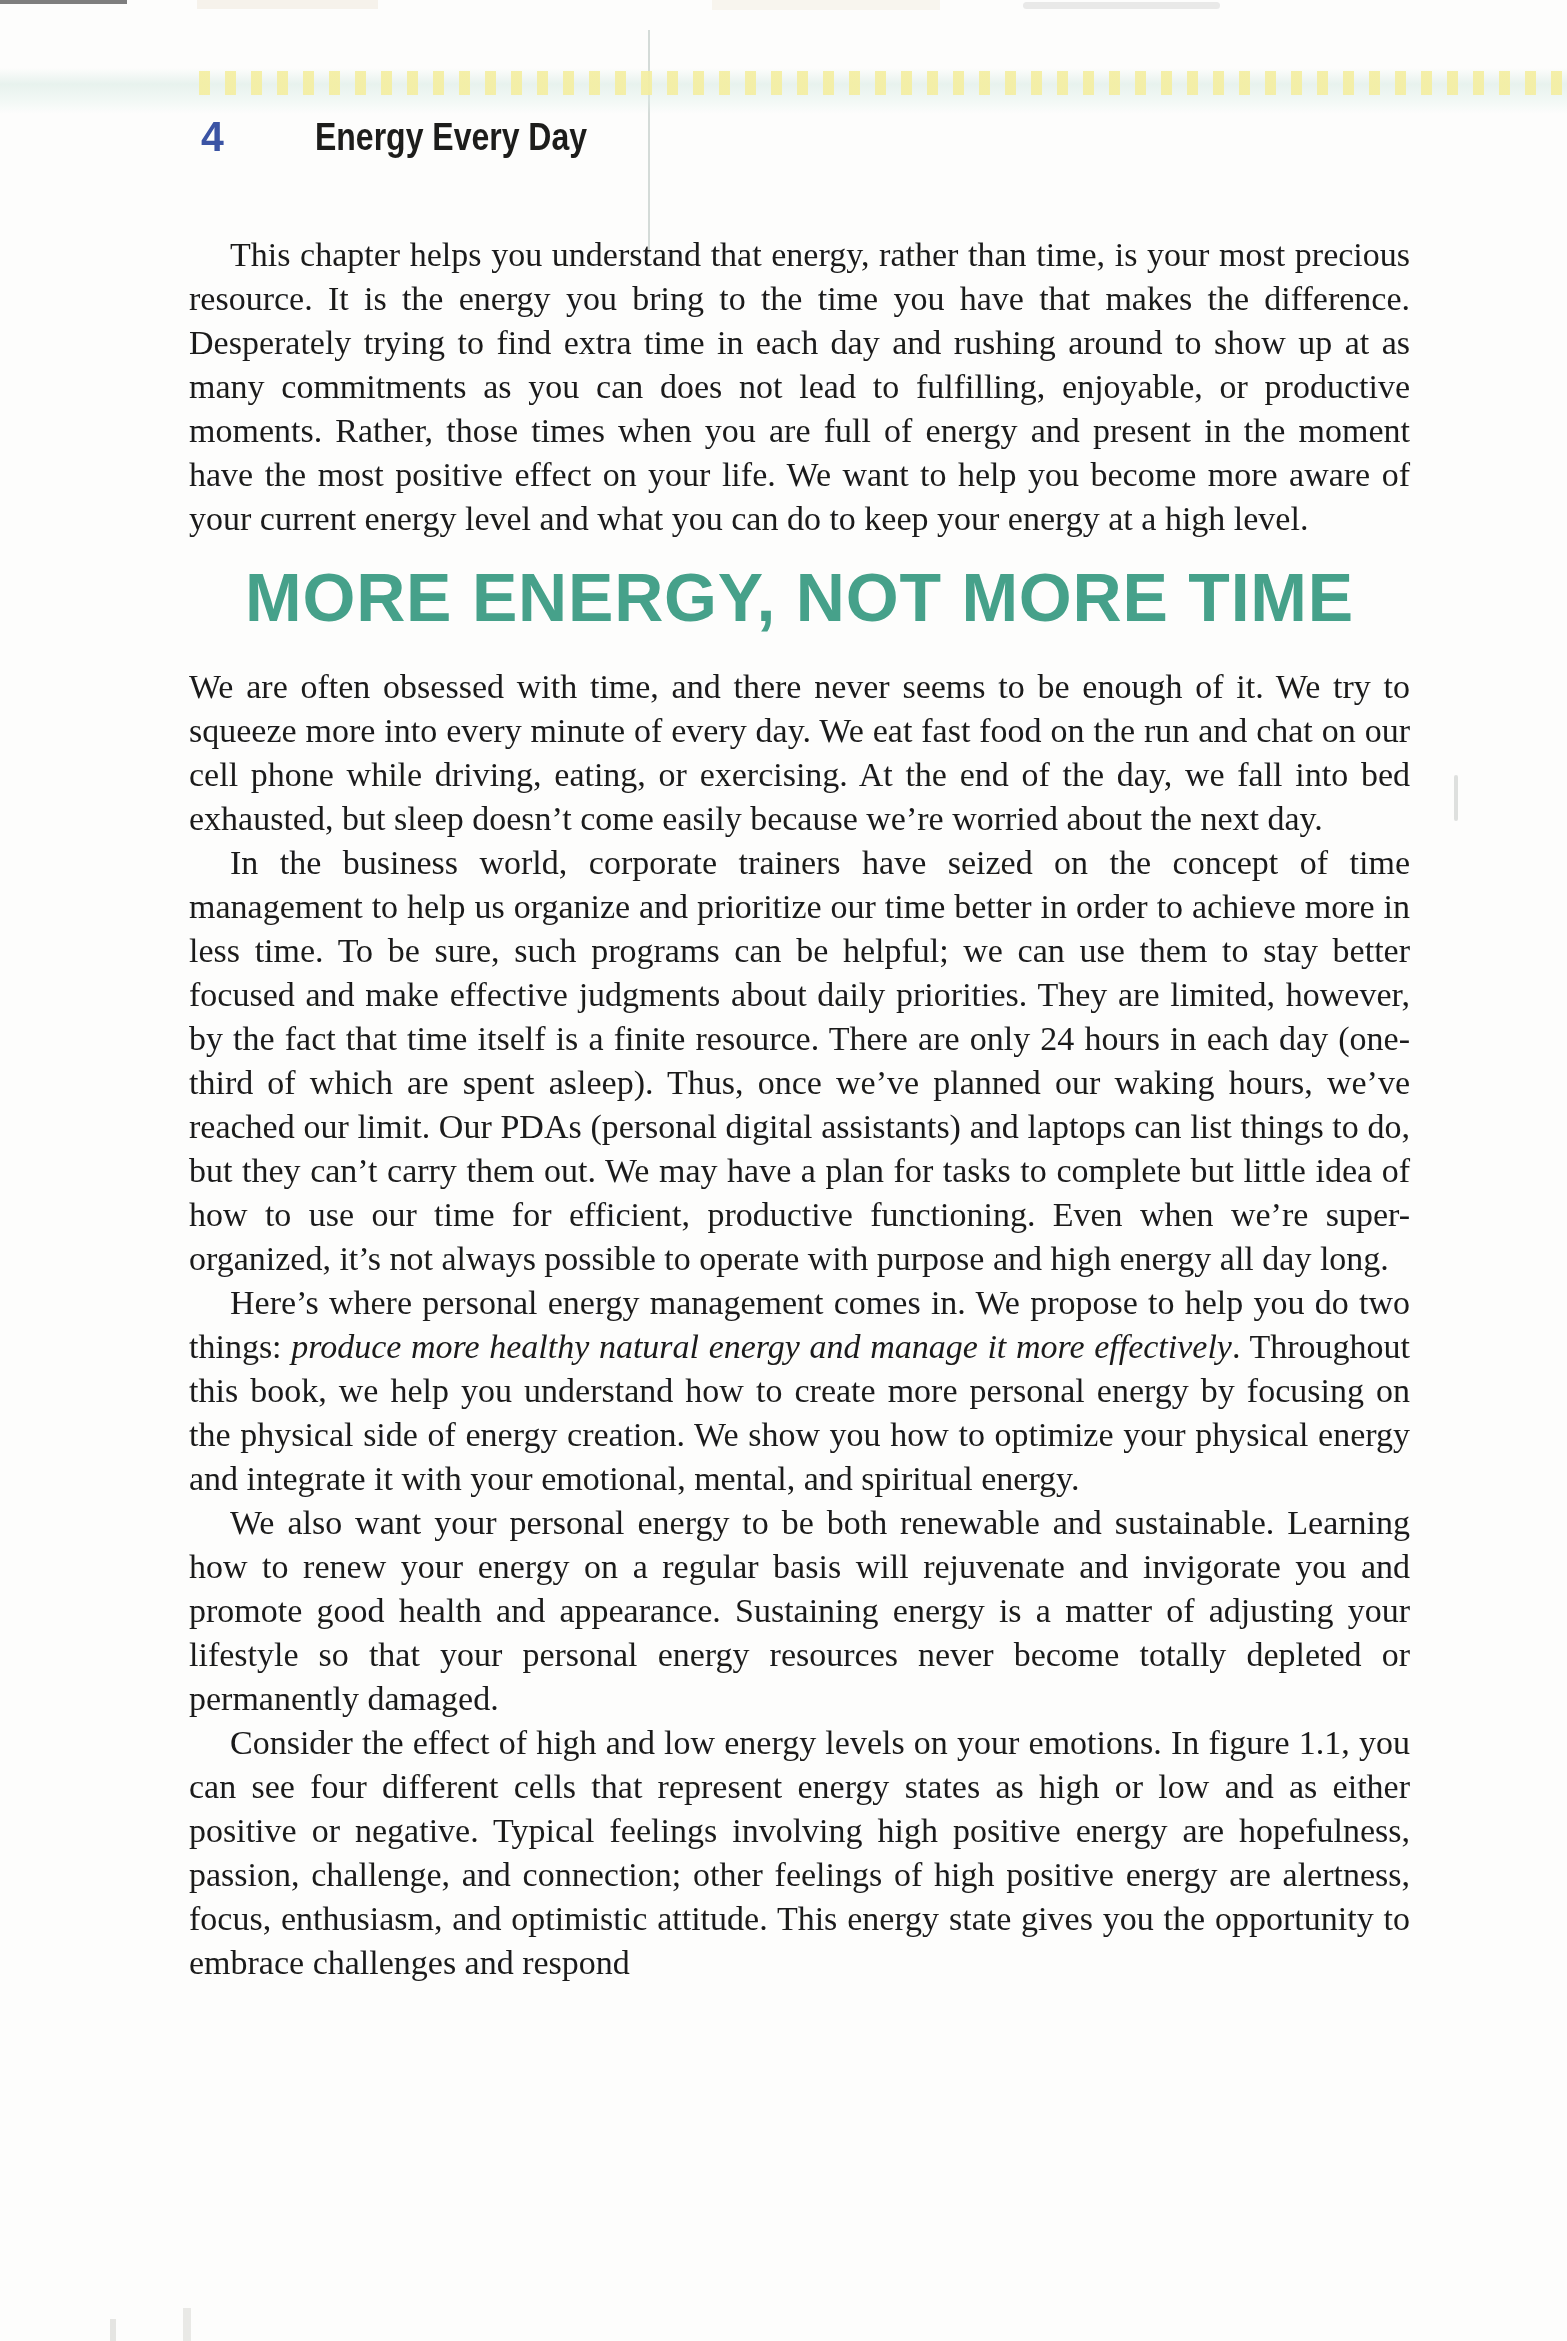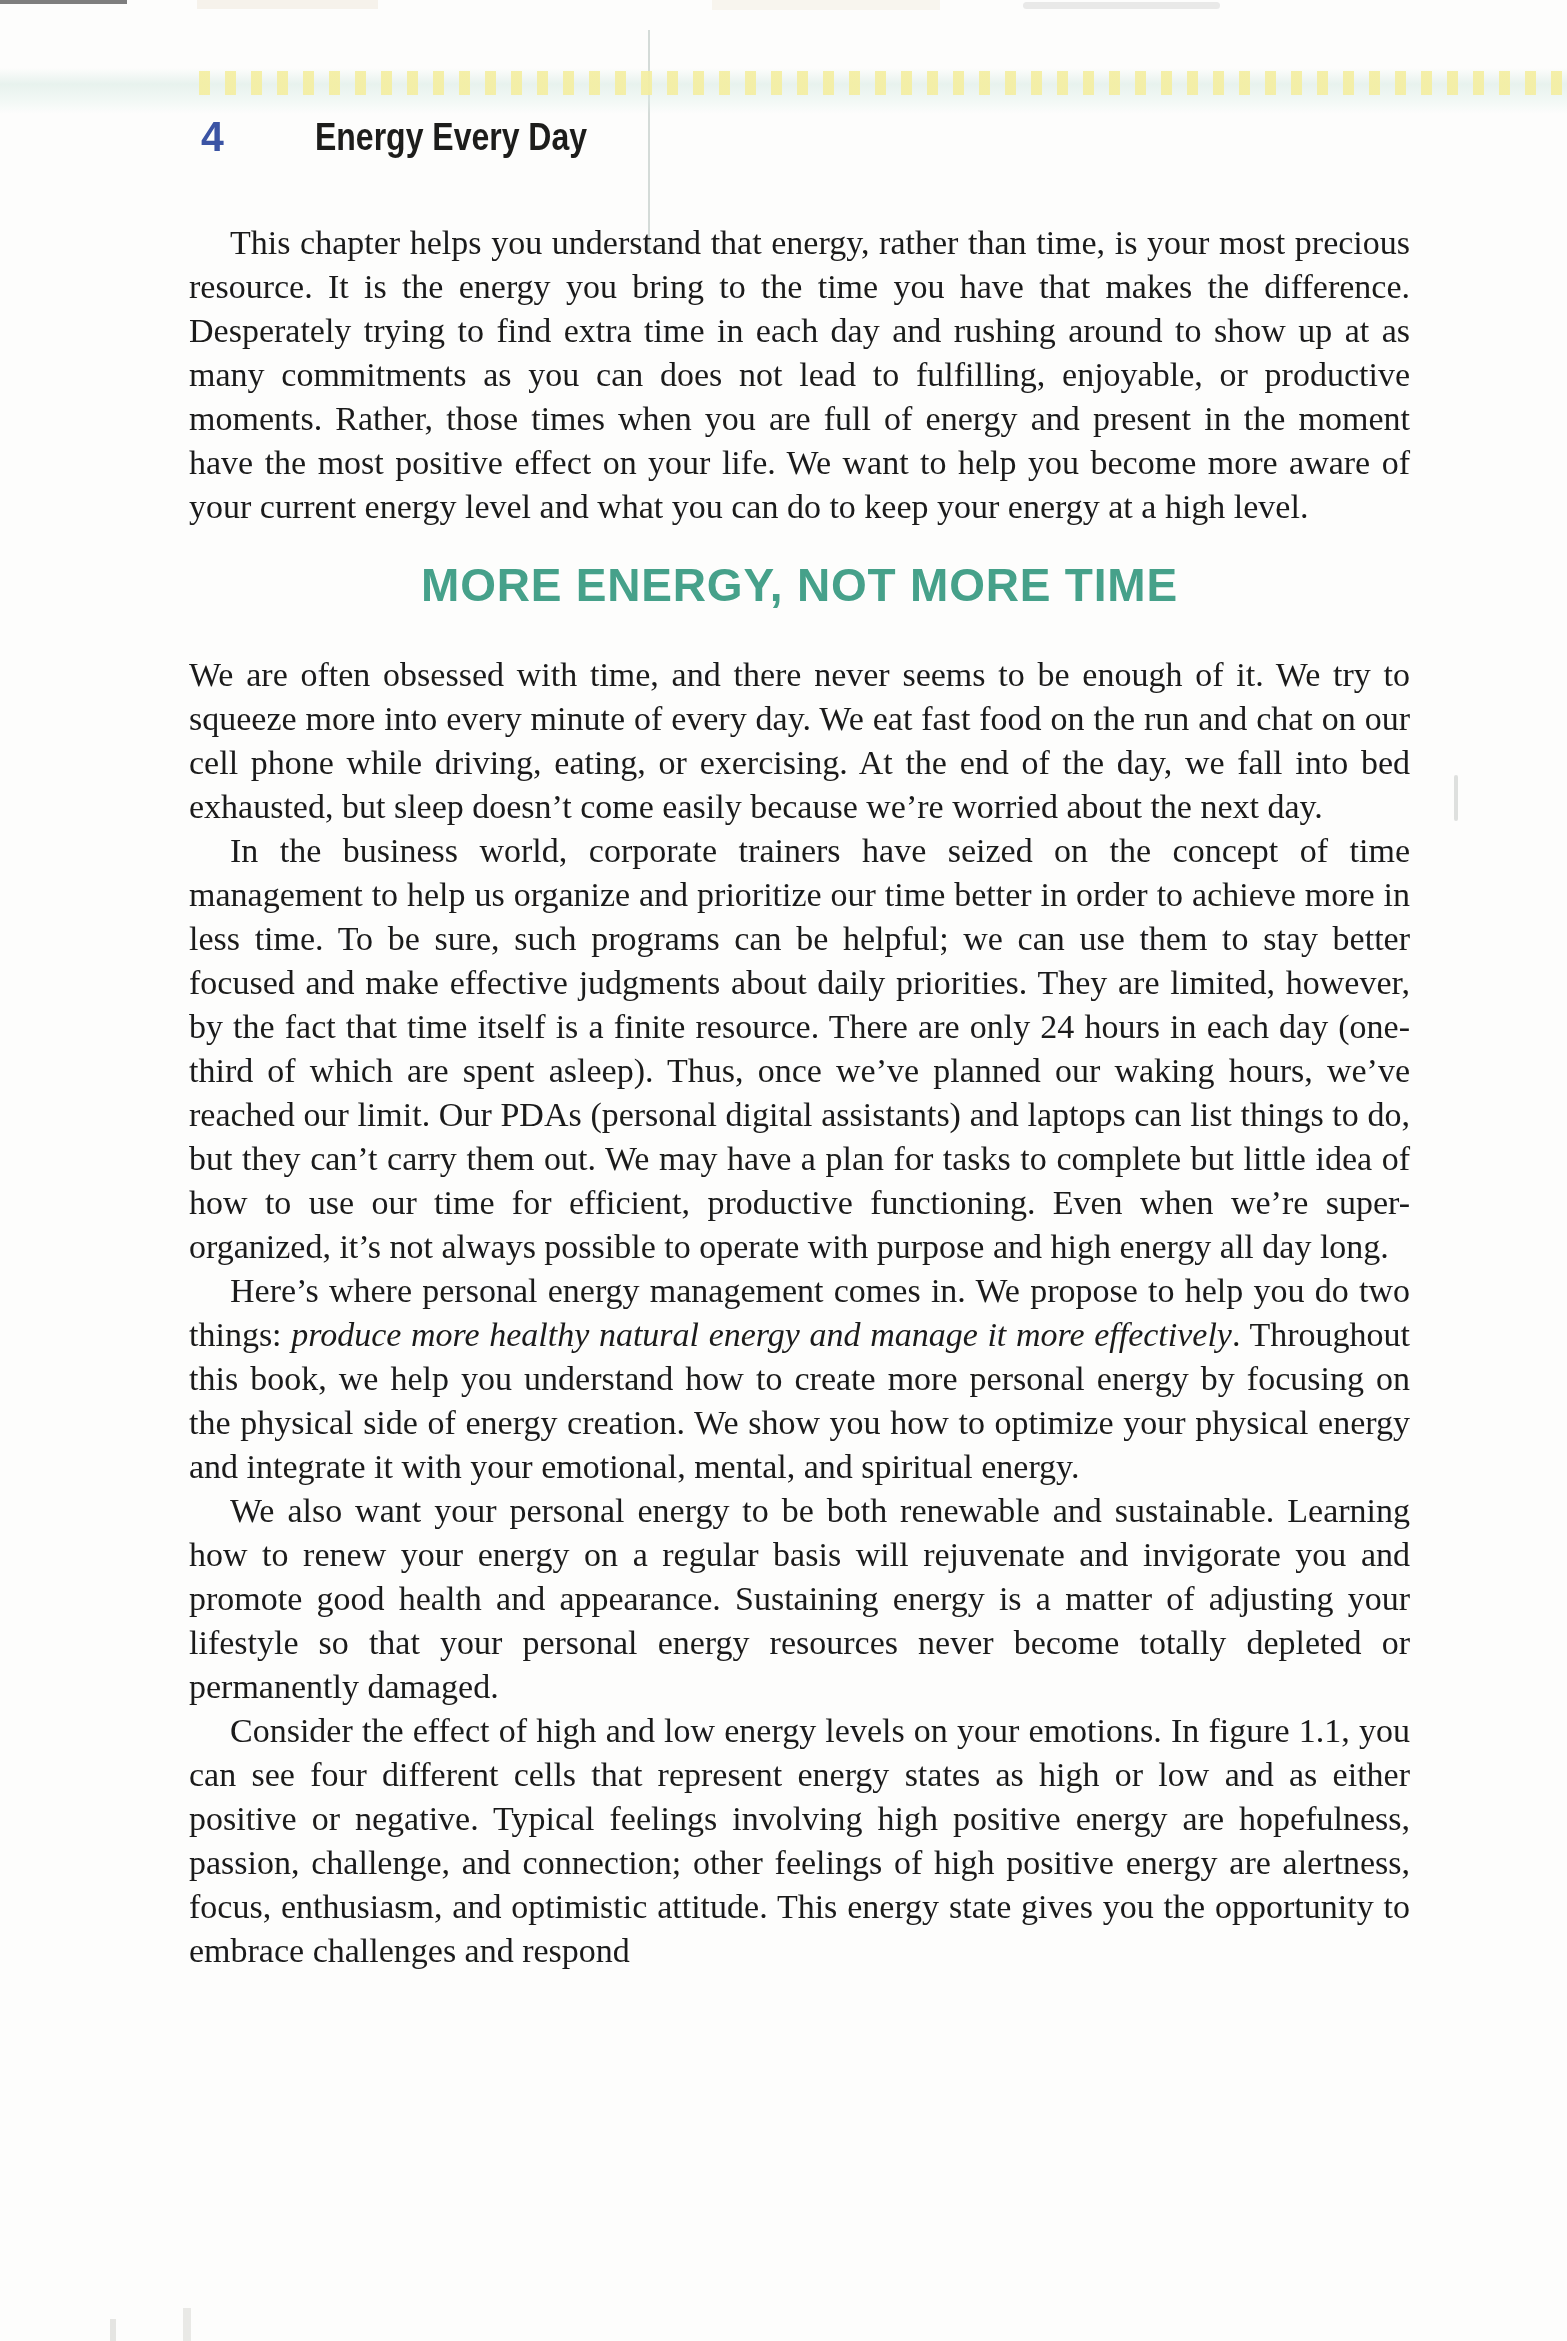--- a/index.html
+++ b/index.html
@@ -55,34 +55,34 @@
   }
   .book-title {
     color: var(--title_black, #1d1d1b);
     font-size: 39px; line-height: 1;
     transform: scaleX(.82); transform-origin: left bottom;
     white-space: nowrap;
   }
 
   
   .text-column {
-    position: absolute; left: 189px; top: 221px; width: 1221px;
+    position: absolute; left: 189px; top: 233px; width: 1221px;
     color: var(--body_text, #1b1b1b);
     font-size: 34px; line-height: 44px;
     text-align: justify;
     hyphens: none;
   }
   .para { margin: 0; }
   .para.indent { text-indent: 41px; }
   .section-heading {
     margin: 19px 0 30px 0;
     text-align: center;
     font-family: "Liberation Sans", sans-serif;
     font-weight: bold;
-    font-size: 46px; line-height: 75px;
+    font-size: 68px; line-height: 75px;
     letter-spacing: 0.8px;
     color: var(--heading_teal, #46a18a);
     white-space: nowrap;
     text-indent: 0;
   }
   .emph { }
 </style>
 </head>
 <body>
 

